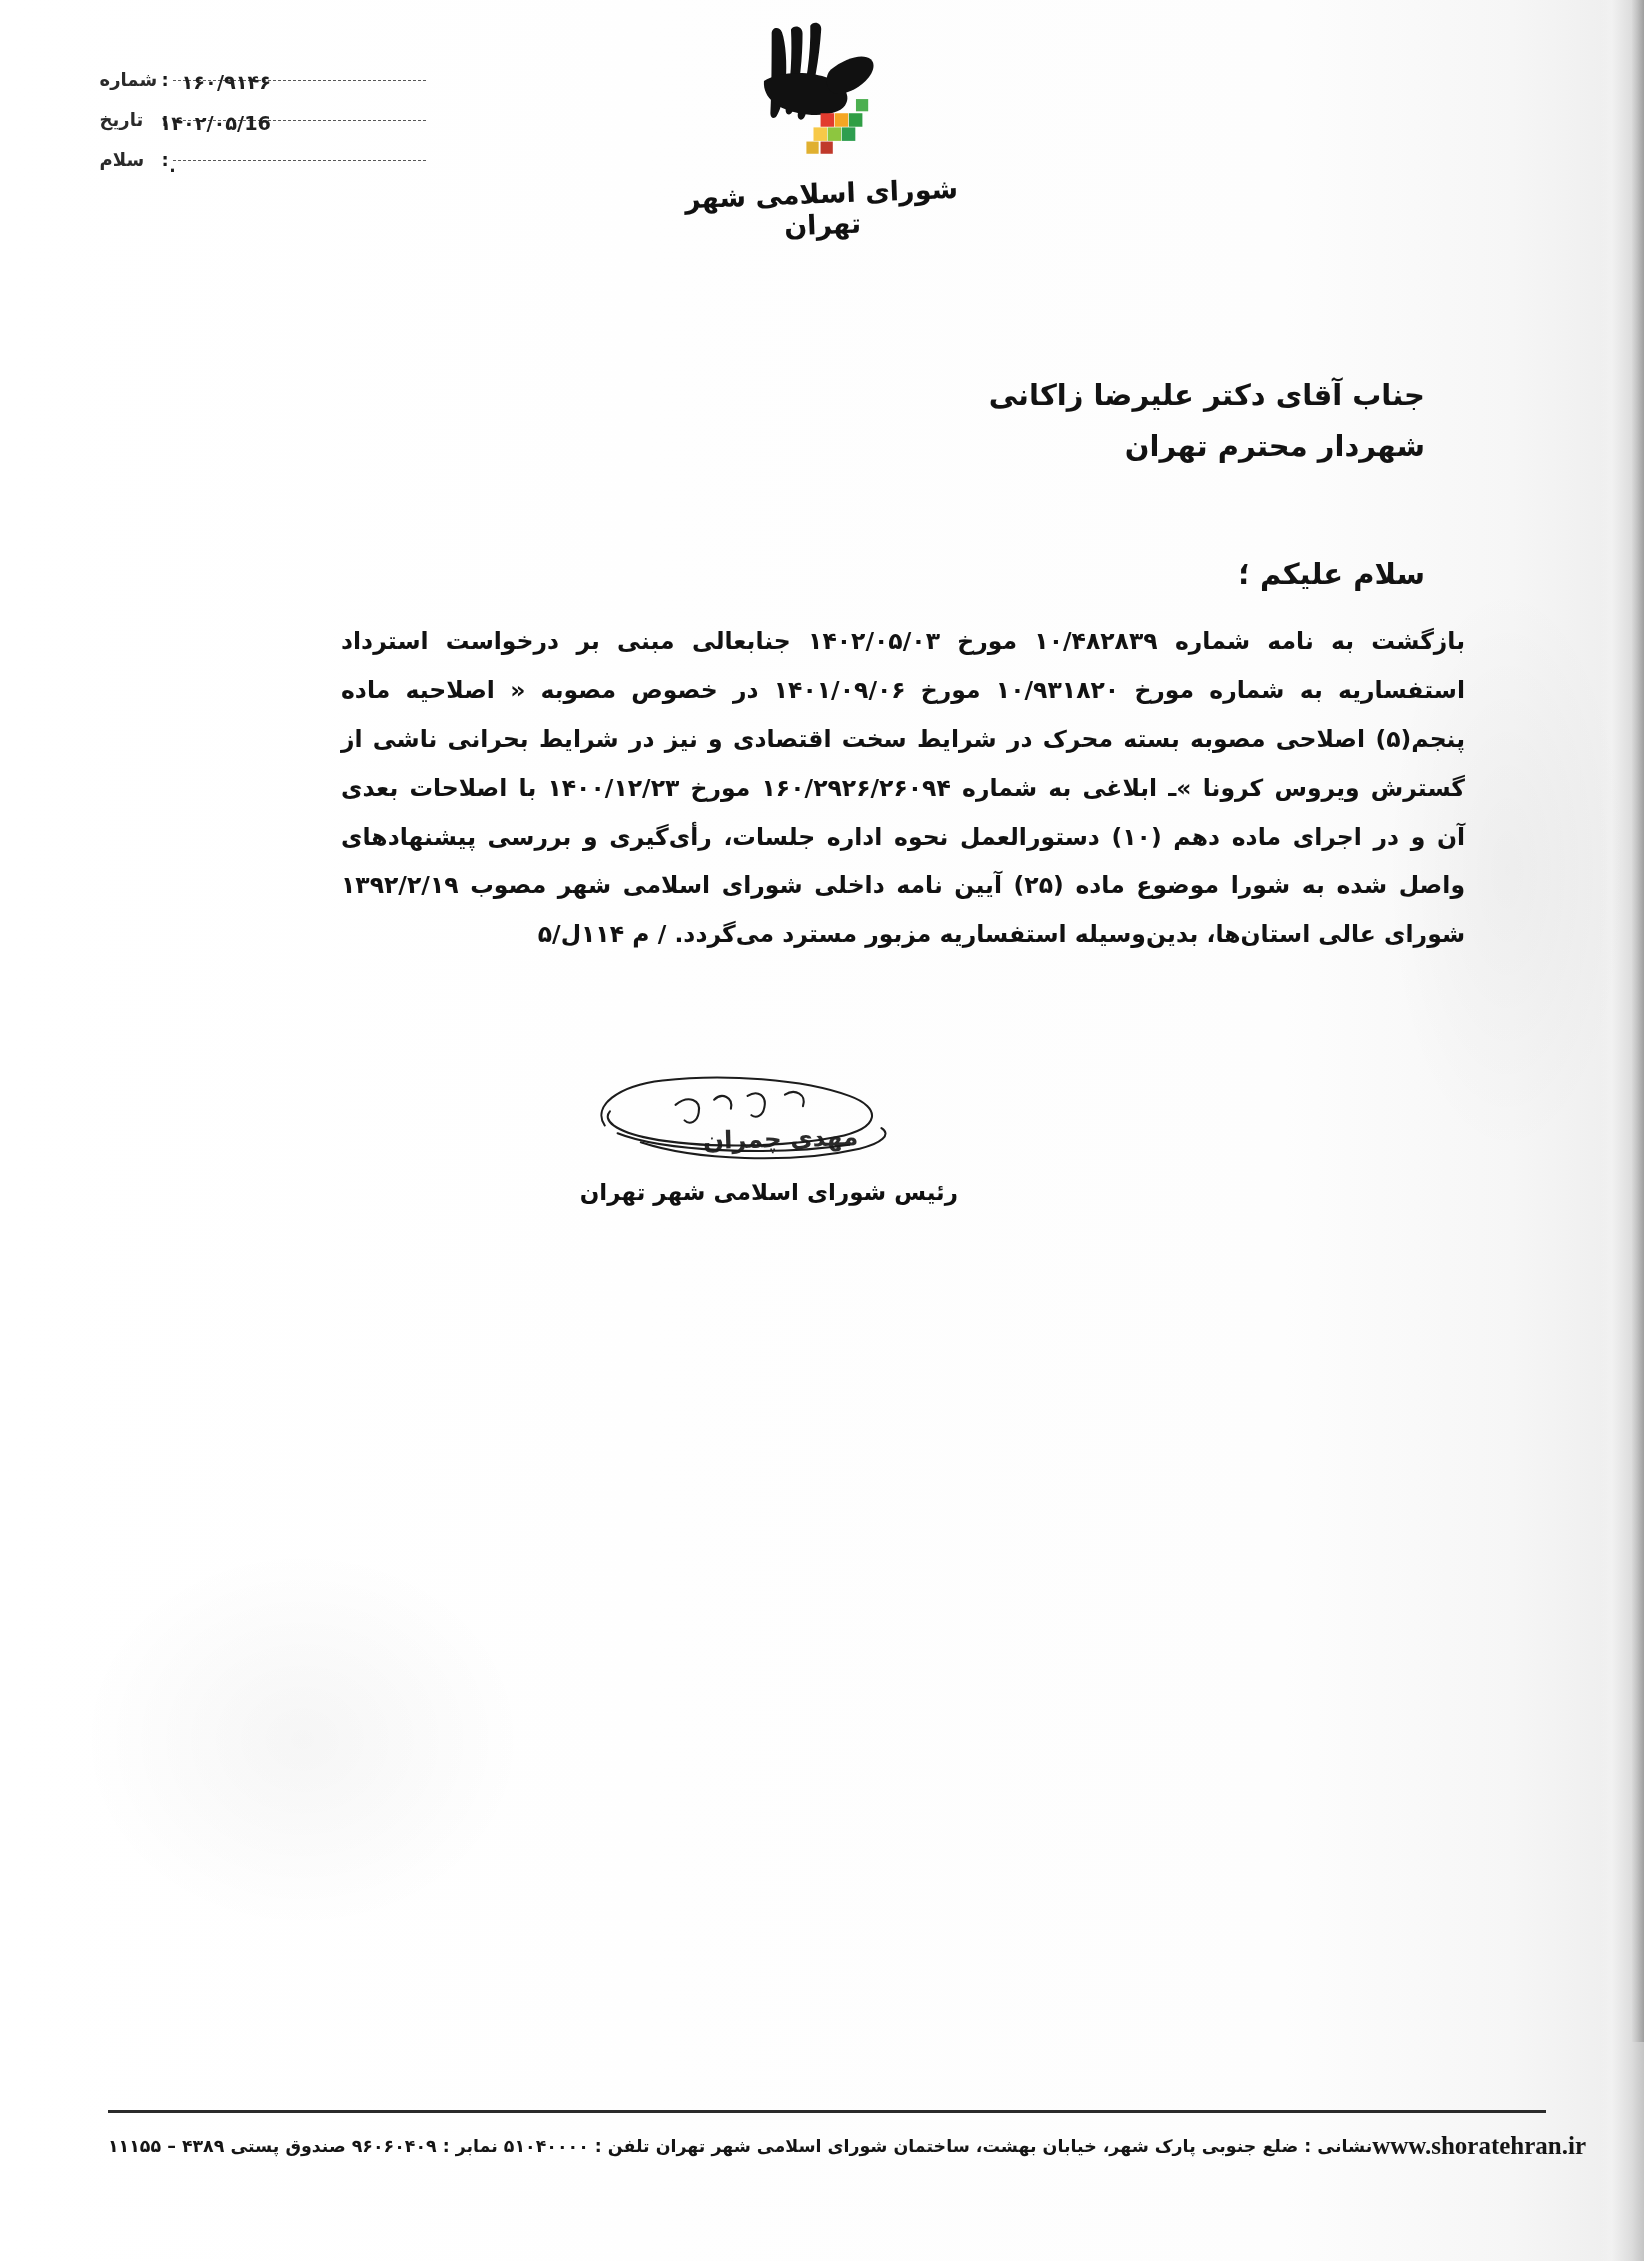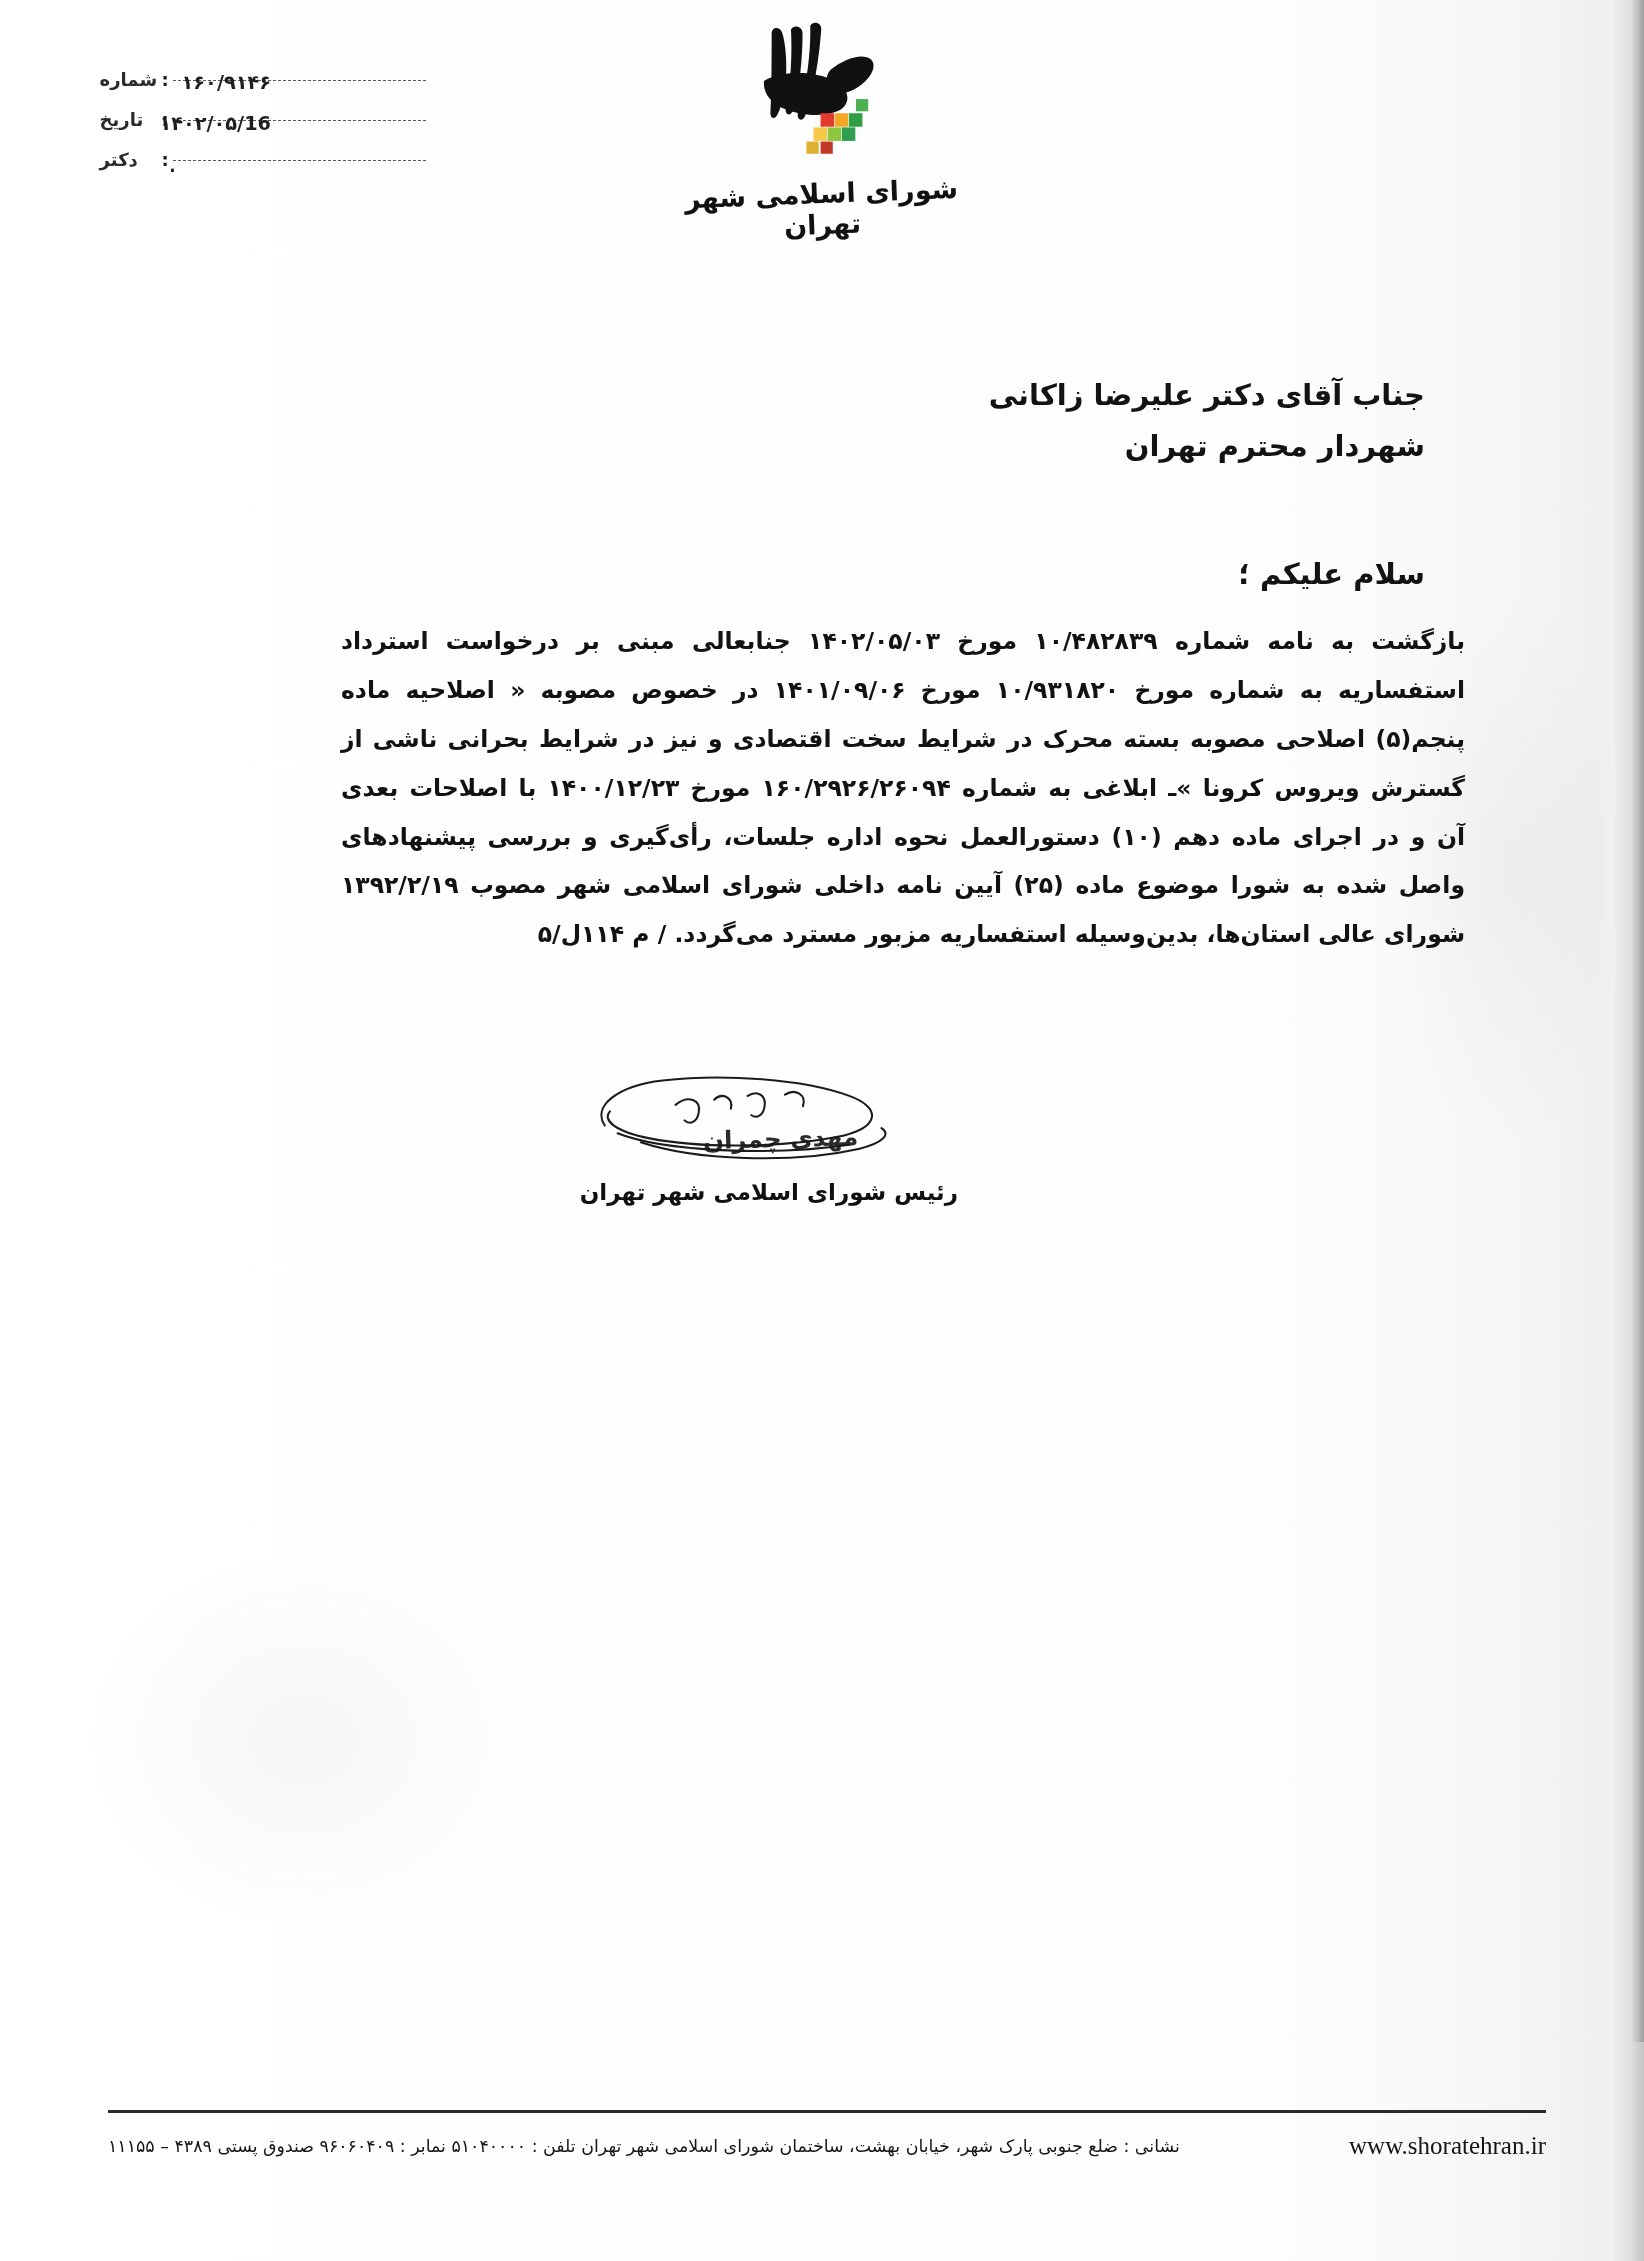--- a/index.html
+++ b/index.html
@@ -230,24 +230,23 @@
     position: absolute;
     top: 2132px;
     left: 108px;
     width: 1438px;
     display: flex;
     flex-direction: row-reverse;
     align-items: center;
     justify-content: space-between;
     direction: rtl;
     font-size: 17.4px;
-    font-weight: 400;
+    font-weight: 700;
     color: #151515;
     white-space: nowrap;
-    gap: 37px;
   }
   .footer-addr { letter-spacing: 0; }
   .footer-site { direction: ltr; font-family: "Liberation Serif", serif; font-size: 25px; }
 </style>
 </head>
 <body>
 
 <div class="sheet">
   <div class="scan-edge-right"></div>
   <div class="scan-edge-dark"></div>
@@ -263,21 +262,21 @@
         <div class="meta-label">شماره</div>
       </div>
       <div class="meta-row">
         <div class="meta-dots"></div>
         <div class="meta-colon">:</div>
         <div class="meta-label">تاریخ</div>
       </div>
       <div class="meta-row">
         <div class="meta-dots"></div>
         <div class="meta-colon">:</div>
-        <div class="meta-label">دکتر</div>
+        <div class="meta-label">سلام</div>
       </div>
 
       <div class="meta-value mv-number">۱۶۰/۹۱۴۶</div>
       <div class="meta-value mv-date">۱۴۰۲/۰۵/16</div>
       <div class="meta-value mv-att">.</div>
     </div>
 
     <div class="center-logo">
       <div class="tulip-mark">
         <svg width="148" height="155" viewBox="0 0 230 240" xmlns="http://www.w3.org/2000/svg">

